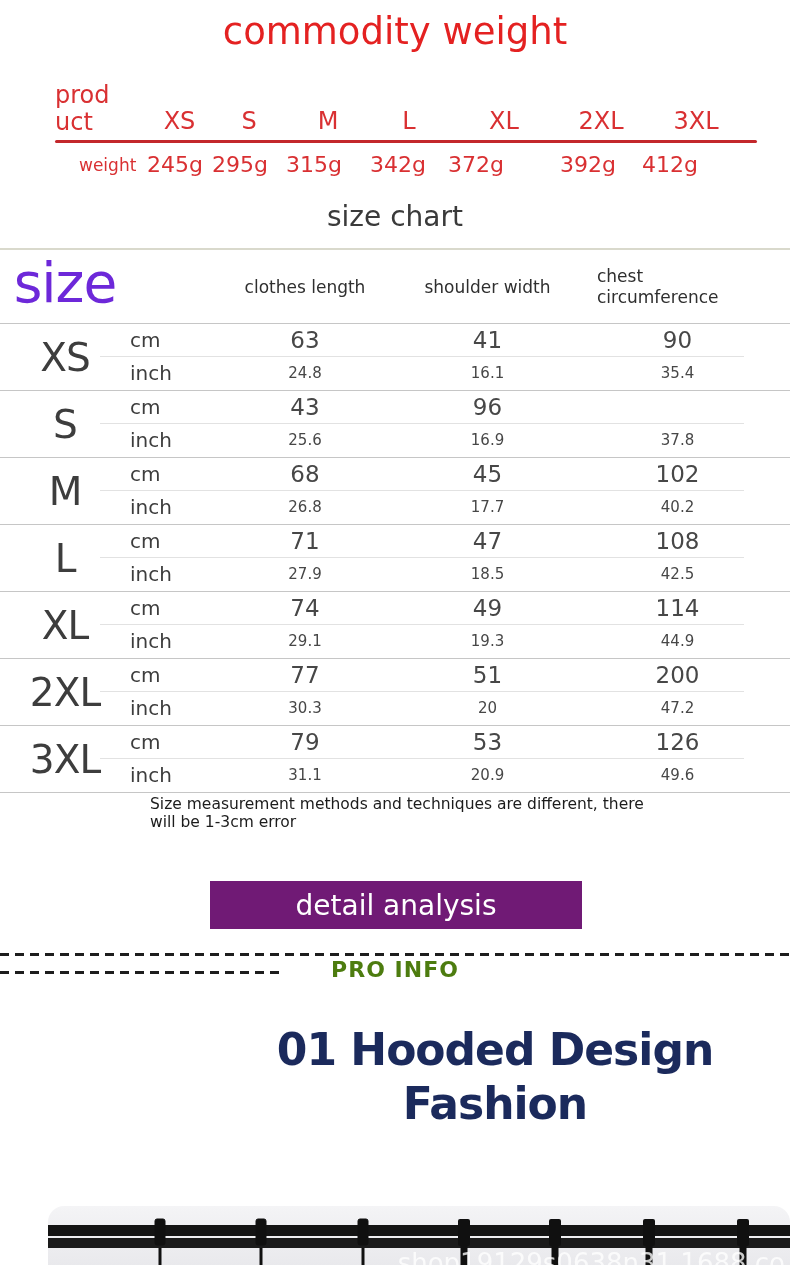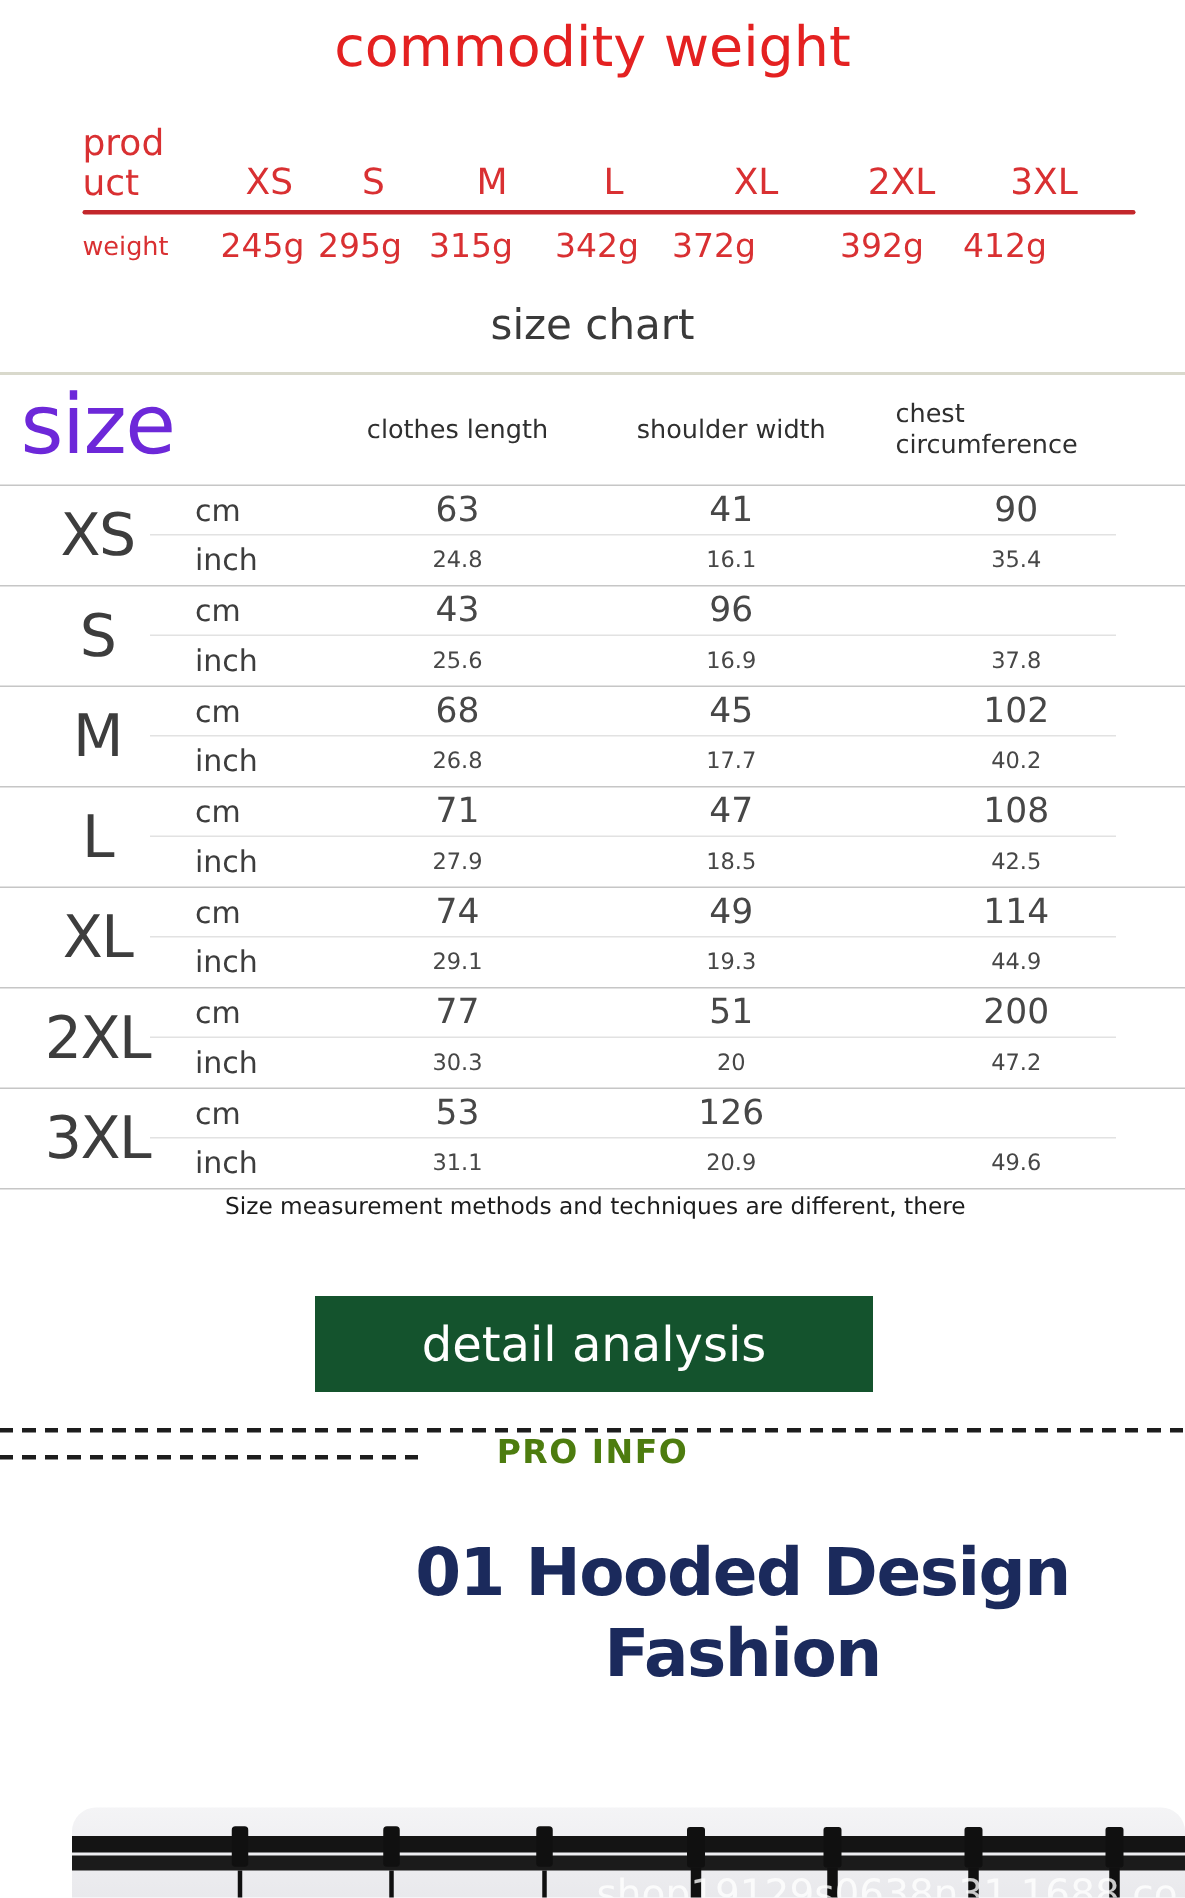--- a/index.html
+++ b/index.html
@@ -20,21 +20,21 @@
     margin-left:55px;width:695px;
   }
   .wt-head{margin-top:26px;align-items:end;padding-bottom:4px;}
   .wt-product{
     font-size:24px;line-height:27px;color:#d93032;width:66px;
     word-break:break-all;
   }
   .wt-size{font-size:24px;color:#d93032;text-align:center;padding-bottom:1px;}
   .wt-line{margin-left:55px;width:702px;height:3px;background:#c3272b;border-radius:2px;}
   .wt-vals{padding-top:9px;align-items:center;}
-  .wt-wlabel{font-size:17px;color:#d93032;}
+  .wt-wlabel{font-size:17px;color:#d93032;margin-left:24px;}
   .wt-val{font-size:22px;color:#d93032;text-align:left;}
 
   
   .sc-title{margin-top:20px;text-align:center;font-size:28px;line-height:40px;color:#3a3a3a;}
   .sc-topline{margin-top:11px;height:2px;background:#d9d9cc;}
   .sc-header{
     display:grid;grid-template-columns:130px 70px 210px 155px 225px;
     height:73px;align-items:center;
   }
   .sc-corner{font-size:55px;color:#6d28d9;text-align:center;margin-top:-8px;letter-spacing:-1px;}
@@ -54,22 +54,22 @@
   .sc-unit{font-size:20px;color:#3d3d3d;}
   .sc-val{text-align:center;color:#474747;}
   .sc-cm .sc-val{font-size:23px;}
   .sc-inch .sc-val{font-size:15px;}
   .sc-div{height:1px;background:#e2e2e2;margin-left:100px;margin-right:46px;}
   .sc-note{margin:3px 0 0 150px;width:500px;font-size:15.5px;line-height:17.5px;color:#1c1c1c;}
 
   
   .detail-button{
     display:flex;align-items:center;justify-content:center;
-    margin:50px 0 0 210px;width:372px;height:64px;border:none;
-    background:#14532d;color:#ffffff;font-size:32px;
+    margin:50px 0 0 210px;width:372px;height:48px;border:none;
+    background:#701a75;color:#ffffff;font-size:28px;
     font-family:inherit;cursor:pointer;
   }
 
   
   .dash-zone{position:relative;margin-top:24px;height:46px;}
   .dash-line{
     height:3px;
     background:repeating-linear-gradient(90deg,#1d1d1d 0 9px,transparent 9px 15px);
   }
   .dash-line.full{width:790px;}
@@ -230,36 +230,38 @@
       <span class="sc-val">30.3</span>
       <span class="sc-val">20</span>
       <span class="sc-val">47.2</span>
     </div>
   </div>
 
   <div class="sc-group">
     <div class="sc-label">3XL</div>
     <div class="sc-sub sc-cm">
       <span class="sc-unit">cm</span>
+      <span class="sc-val">79</span>
       <span class="sc-val">53</span>
       <span class="sc-val">126</span>
     </div>
     <div class="sc-div"></div>
     <div class="sc-sub sc-inch">
       <span class="sc-unit">inch</span>
       <span class="sc-val">31.1</span>
       <span class="sc-val">20.9</span>
       <span class="sc-val">49.6</span>
     </div>
   </div>
 
 </div>
 
 <div class="sc-note">
   <div>Size measurement methods and techniques are different, there</div>
+  <div>will be 1-3cm error</div>
 </div>
 
 <button class="detail-button">detail analysis</button>
 
 <div class="dash-zone">
   <div class="dash-line full"></div>
   <div class="dash-line short"></div>
   <div class="pro-info">PRO INFO</div>
 </div>
 

